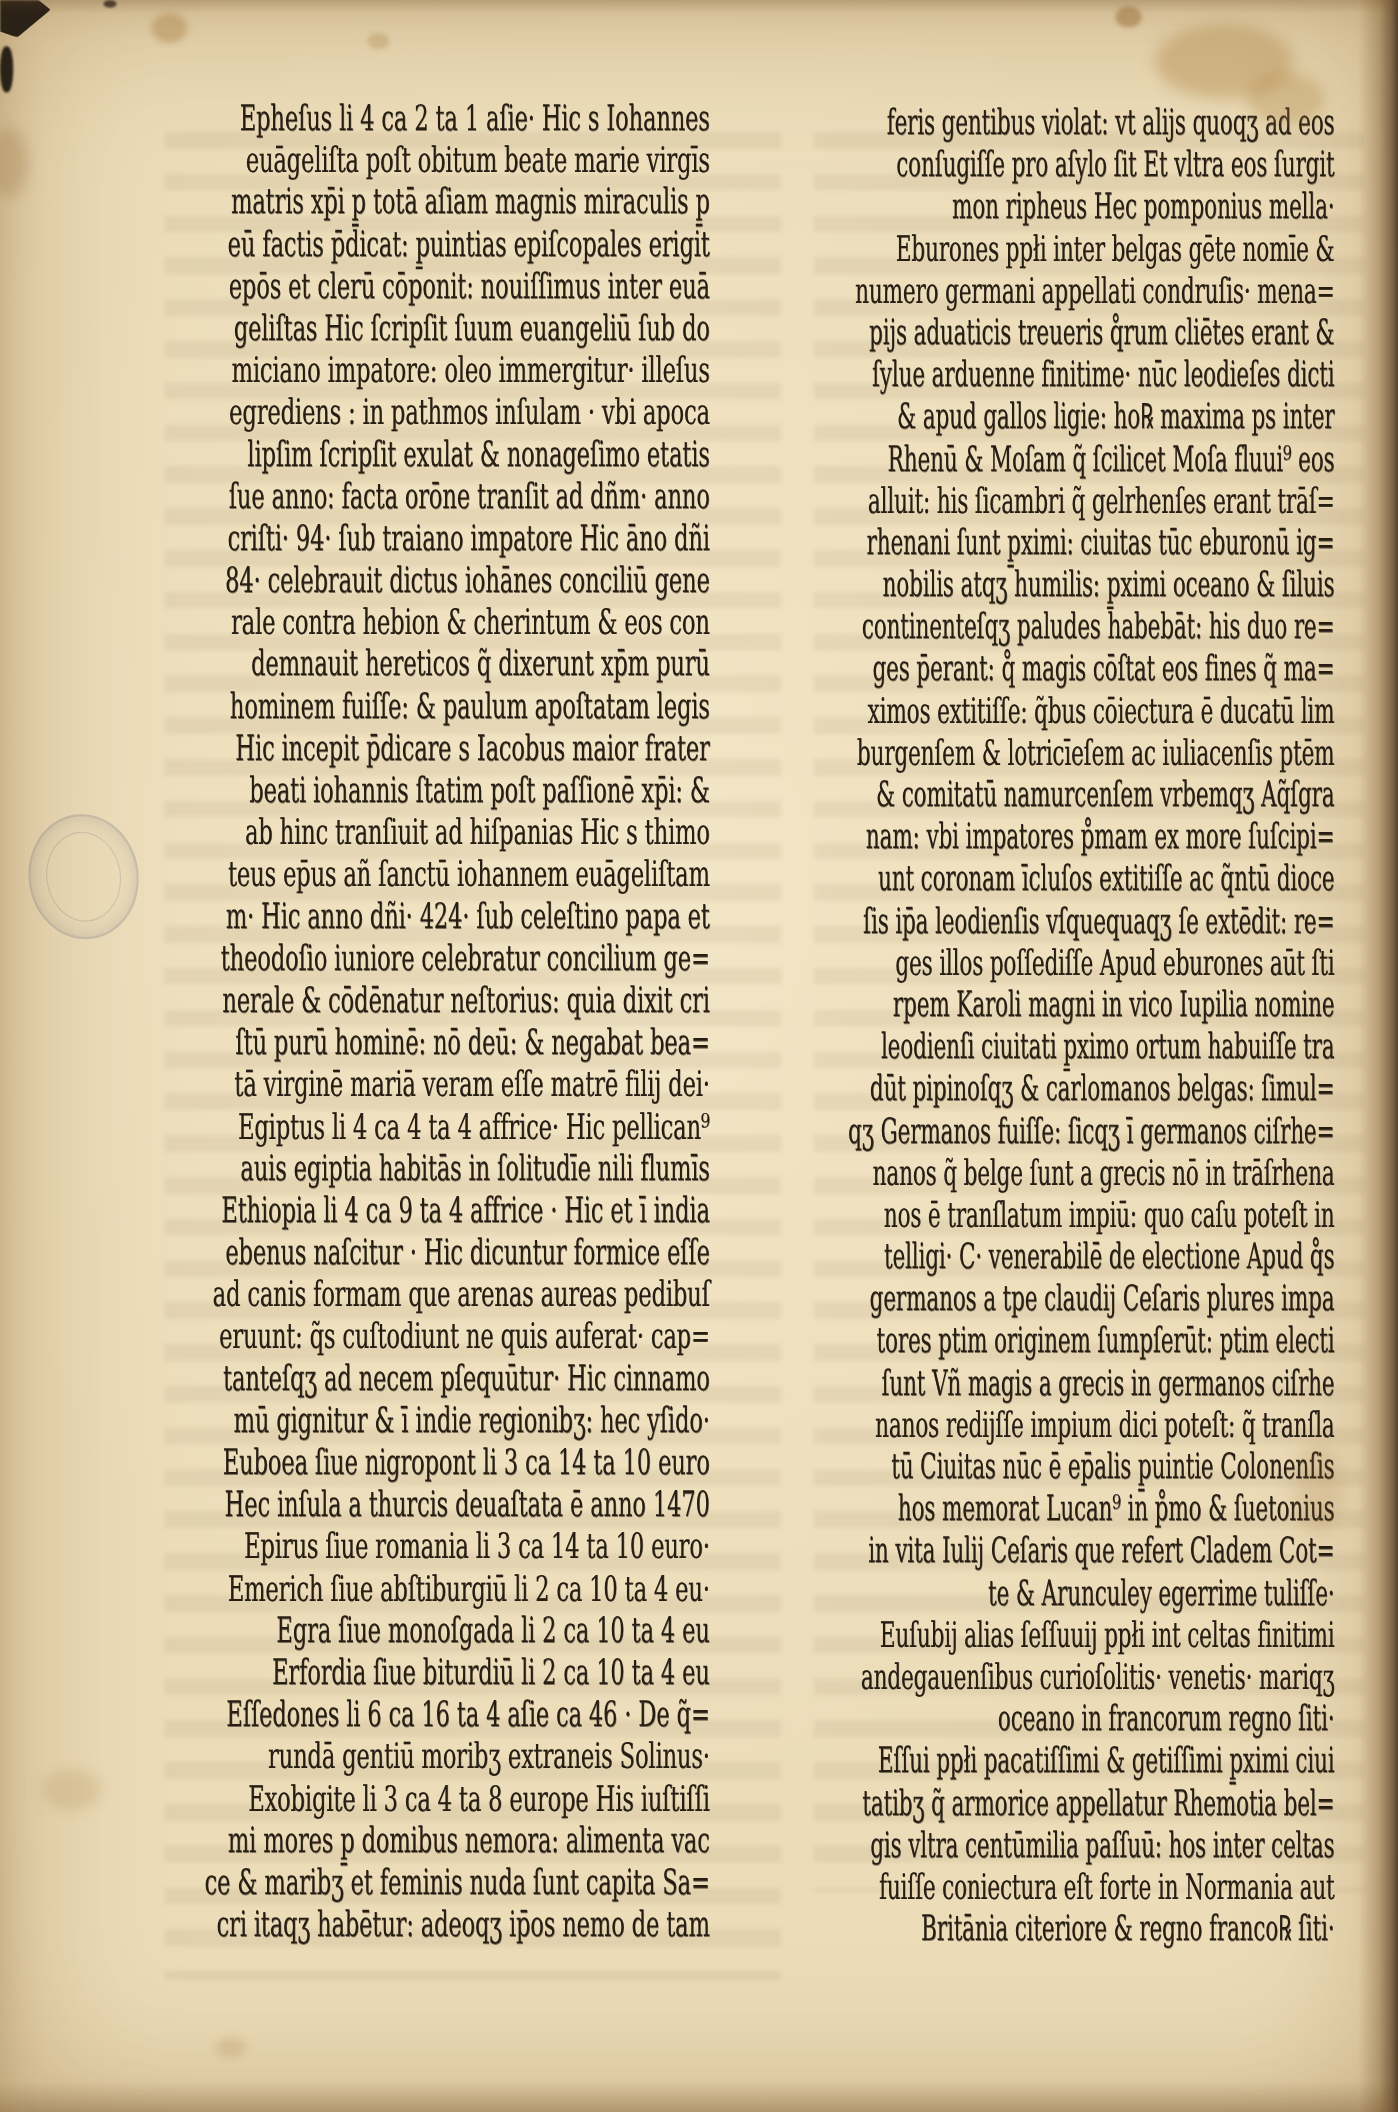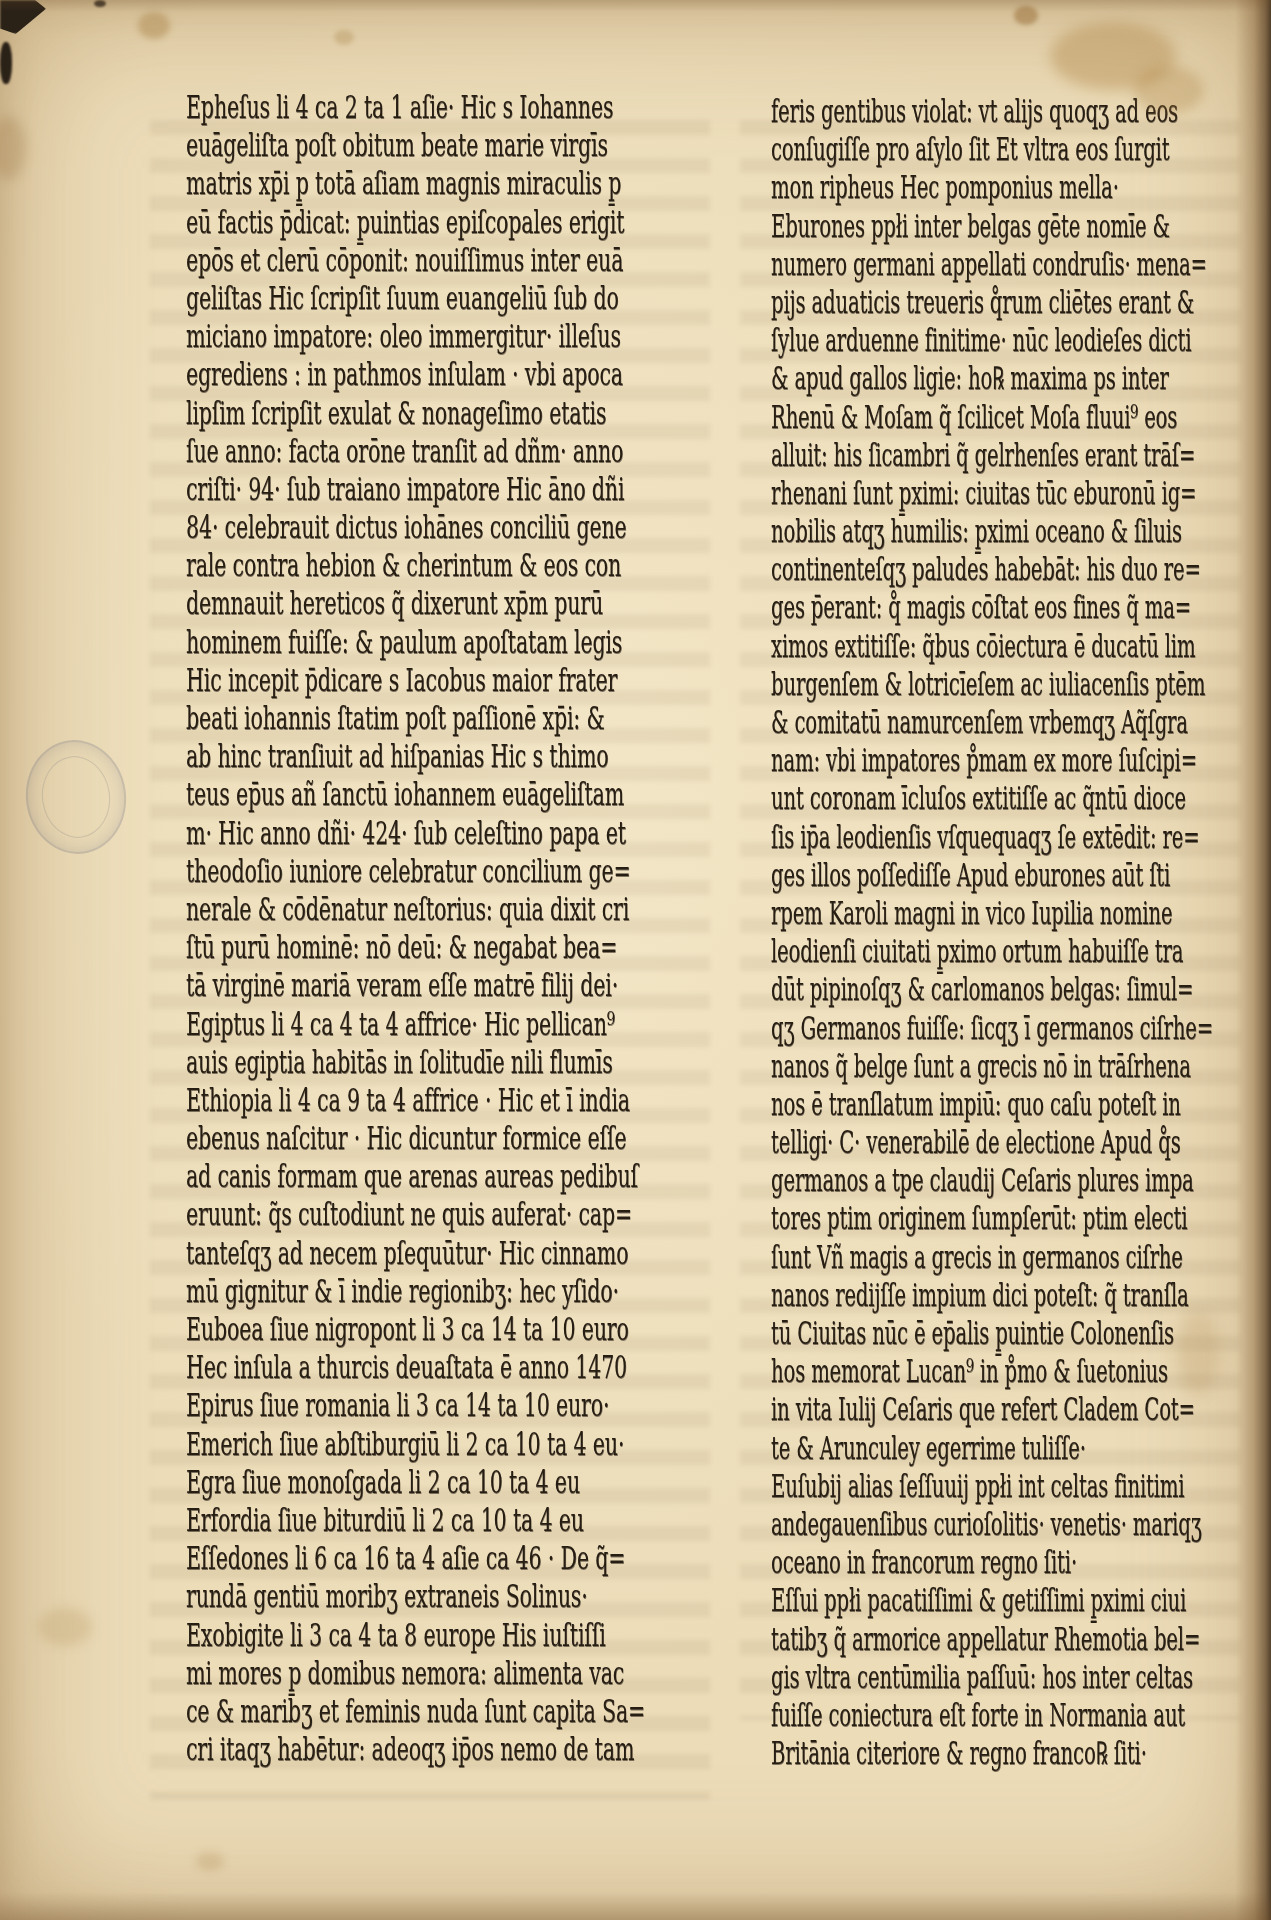--- a/index.html
+++ b/index.html
@@ -9,20 +9,21 @@
     background: #b99a6b;
     font-family: "DejaVu Serif", serif;
   }
   .scan {
     position: absolute; inset: 0;
     background:
       radial-gradient(ellipse 900px 1300px at 46% 42%, rgba(248,238,210,0.55), rgba(248,238,210,0) 70%),
       radial-gradient(ellipse 1400px 2100px at 50% 50%, #ecdcb8 55%, #dcc69c 88%, #cbb184 100%);
     background-color: #e7d6b1;
     box-shadow: inset 0 0 140px rgba(146,108,58,0.45), inset 0 0 36px rgba(140,100,55,0.28);
+    text-align: right;
   }
   
   .ghost {
     position: absolute;
     background: repeating-linear-gradient(180deg,
       rgba(118,98,66,0.085) 0px, rgba(118,98,66,0.085) 15px,
       rgba(118,98,66,0) 15px, rgba(118,98,66,0) 38px);
     filter: blur(2px);
   }
   .ghost.g-left  { left: 150px; top: 120px; width: 560px; height: 1680px; }

